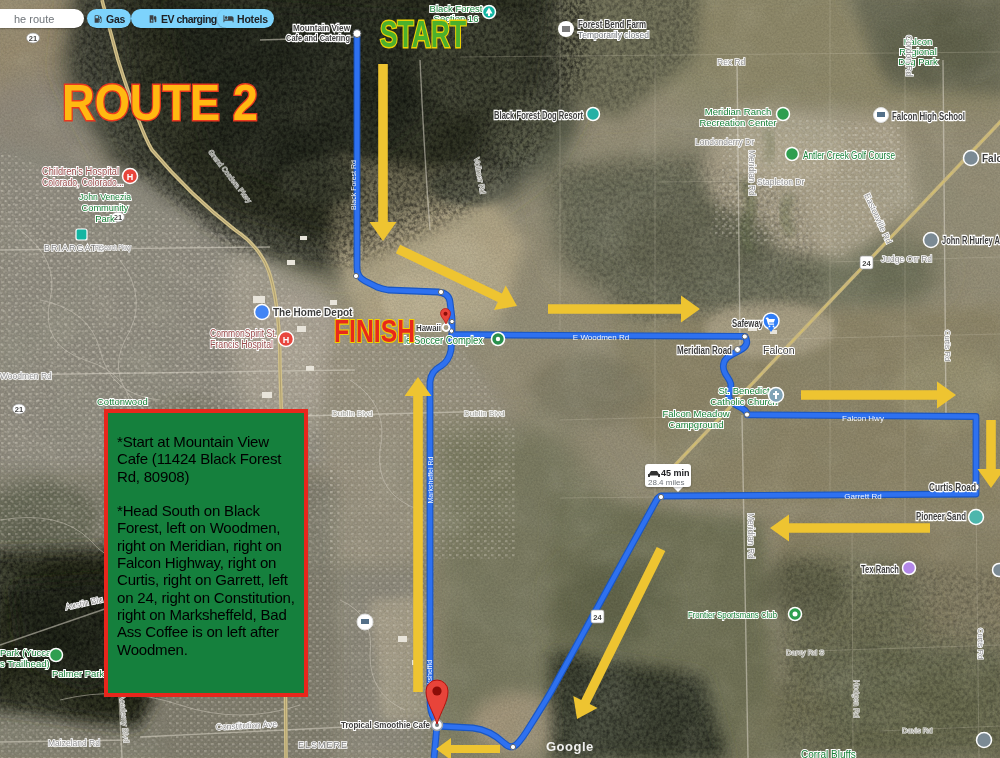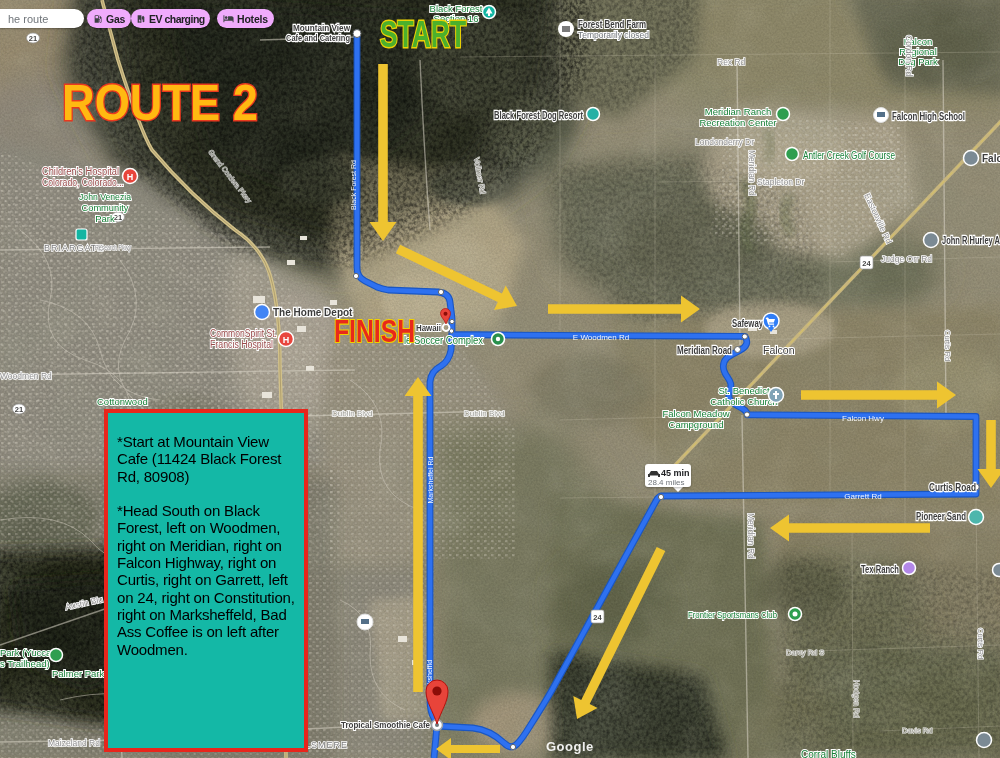--- a/index.html
+++ b/index.html
@@ -1,20 +1,20 @@
 <!DOCTYPE html>
 <html><head>
 <meta charset="utf-8">
 <style>
   html,body{margin:0;padding:0;background:#888;}
   #stage{position:relative;width:1000px;height:758px;overflow:hidden;font-family:"Liberation Sans",sans-serif;background:#918b74;}
   #stage > svg{position:absolute;left:0;top:0;}
-  .chip{position:absolute;top:9px;height:19px;background:#f0abfc;border-radius:10px;display:flex;align-items:center;padding:0 6px;font-size:10.5px;font-weight:bold;letter-spacing:-0.2px;color:#202124;box-shadow:0 1px 2px rgba(0,0,0,.3);white-space:nowrap;}
+  .chip{position:absolute;top:9px;height:19px;background:#7dd3fc;border-radius:10px;display:flex;align-items:center;padding:0 6px;font-size:10.5px;font-weight:bold;letter-spacing:-0.2px;color:#202124;box-shadow:0 1px 2px rgba(0,0,0,.3);white-space:nowrap;}
   .chip svg{position:static;margin-right:3px;flex:none;}
-  #dirbox{position:absolute;left:104px;top:409px;width:204px;height:343px;background:#14b8a6;border:4px solid #e8261c;box-sizing:border-box;}
+  #dirbox{position:absolute;left:104px;top:409px;width:204px;height:288px;background:#15803d;border:4px solid #e8261c;box-sizing:border-box;}
   #dirbox .t{margin:20px 0 0 9px;font-size:15px;line-height:17.3px;color:#000;letter-spacing:-0.2px;}
 </style>
 </head>
 <body>
 <div id="stage">
 
 <svg width="1000" height="758" viewBox="0 0 1000 758">
 <defs>
   <filter id="blur8" x="-40%" y="-40%" width="180%" height="180%">
           <feGaussianBlur stdDeviation="8"></feGaussianBlur>
@@ -494,26 +494,26 @@
 <text x="62" y="120" font-size="50" font-weight="bold" fill="#ffb911" stroke="#e8391f" stroke-width="2.8" paint-order="stroke" textLength="196" lengthAdjust="spacingAndGlyphs" font-family="Liberation Sans, sans-serif">ROUTE 2</text>
 
 <text x="334" y="342" font-size="30.5" font-weight="bold" fill="#e8291b" stroke="#f0d000" stroke-width="2.2" paint-order="stroke" textLength="81" lengthAdjust="spacingAndGlyphs" font-family="Liberation Sans, sans-serif">FINISH</text>
 </svg>
 
 <div id="dirbox">
       <div class="t">*Start at Mountain View<br>Cafe (11424 Black Forest<br>Rd, 80908)<br><br>*Head South on Black<br>Forest, left on Woodmen,<br>right on Meridian, right on<br>Falcon Highway, right on<br>Curtis, right on Garrett, left<br>on 24, right on Constitution,<br>right on Marksheffeld, Bad<br>Ass Coffee is on left after<br>Woodmen.</div>
     </div>
 
 <div style="position:absolute;left:-40px;top:9px;width:124px;height:19px;background:#fff;border-radius:10px;box-shadow:0 1px 2px rgba(0,0,0,.3);"></div>
-<div style="position:absolute;left:8px;top:13px;font-size:11px;color:#70757a;">he route</div>
+<div style="position:absolute;left:14px;top:13px;font-size:11px;color:#70757a;">he route</div>
 
 <div class="chip" style="left:87px;"><svg width="10" height="10" viewBox="0 0 24 24">
         <path fill="#3c4043" d="M19.77,7.23l0.01-0.01l-3.72-3.72L15,4.56l2.11,2.11C16.17,7.03,15.5,7.93,15.5,9c0,1.38,1.12,2.5,2.5,2.5 c0.36,0,0.69-0.08,1-0.21v7.21c0,0.55-0.45,1-1,1s-1-0.45-1-1V14c0-1.1-0.9-2-2-2h-1V5c0-1.1-0.9-2-2-2H6C4.9,3,4,3.9,4,5v16h10 v-7.5h1.5v5c0,1.38,1.12,2.5,2.5,2.5s2.5-1.12,2.5-2.5V9C20.5,8.31,20.22,7.68,19.77,7.23z M12,10H6V5h6V10z"></path>
       </svg>Gas</div>
 
-<div class="chip" style="left:131px;padding:0 5px;letter-spacing:-0.5px;"><svg width="10" height="10" viewBox="0 0 24 24">
+<div class="chip" style="left:131px;padding:0 17px;letter-spacing:-0.5px;"><svg width="10" height="10" viewBox="0 0 24 24">
         <path fill="#3c4043" d="M4,3 h9 v18 h-9 Z M14,7 l3,-3 l3,3 v11 a2,2 0 0 1 -4,0 v-5 h-2 Z M6,5 h5 v5 h-5 Z M9.5,12 l-3,5 h2 v4 l3,-5.5 h-2 Z"></path>
       </svg>EV charging</div>
 
 <div class="chip" style="left:217px;"><svg width="11" height="11" viewBox="0 0 24 24">
         <path fill="#3c4043" d="M7 13c1.66 0 3-1.34 3-3S8.66 7 7 7s-3 1.34-3 3 1.34 3 3 3zm12-6h-8v7H3V5H1v15h2v-3h18v3h2v-9c0-2.21-1.79-4-4-4z"></path>
       </svg>Hotels</div>
 </div>
 
 </body></html>

